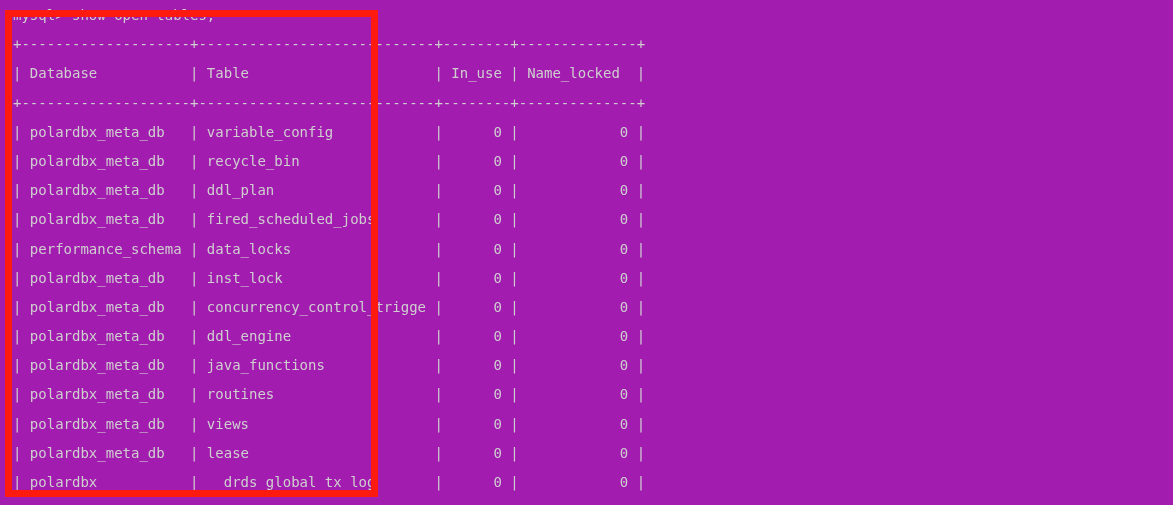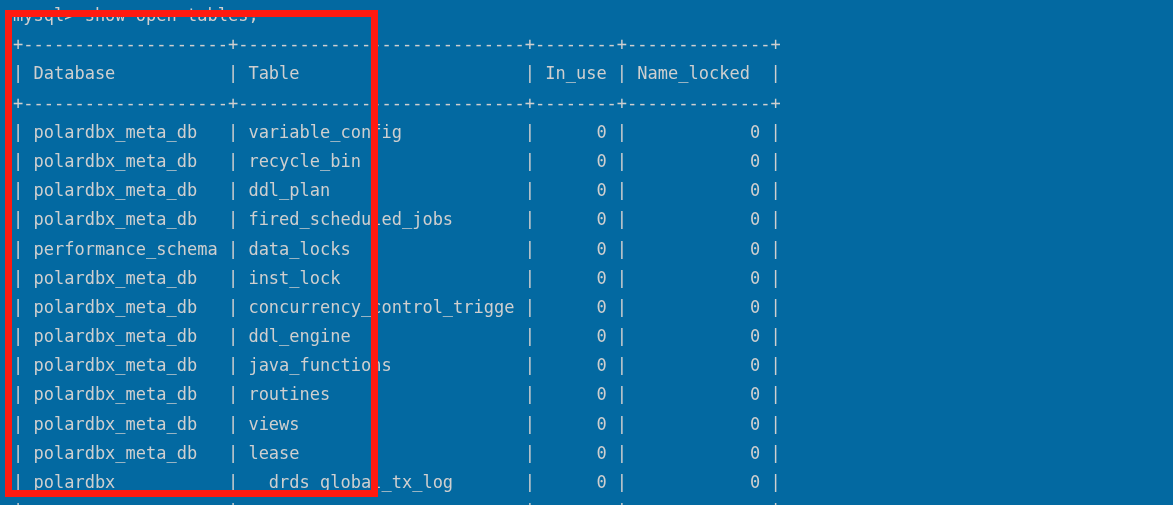--- a/index.html
+++ b/index.html
@@ -4,24 +4,24 @@
 <style>
   html, body {
     margin: 0;
     padding: 0;
     background: #1a1a1a;
   }
   #terminal {
     position: relative;
     width: 1173px;
     height: 505px;
-    background: #0369a1;
+    background: #a21caf;
     overflow: hidden;
     font-family: "DejaVu Sans Mono", "Liberation Mono", monospace;
-    font-size: 17px;
+    font-size: 14px;
     line-height: 29.2px;
     color: #cfcfcf;
     letter-spacing: 0px;
   }
   #term-lines {
     position: absolute;
     left: 13px;
     top: 1px;
     white-space: pre;
     margin: 0;

